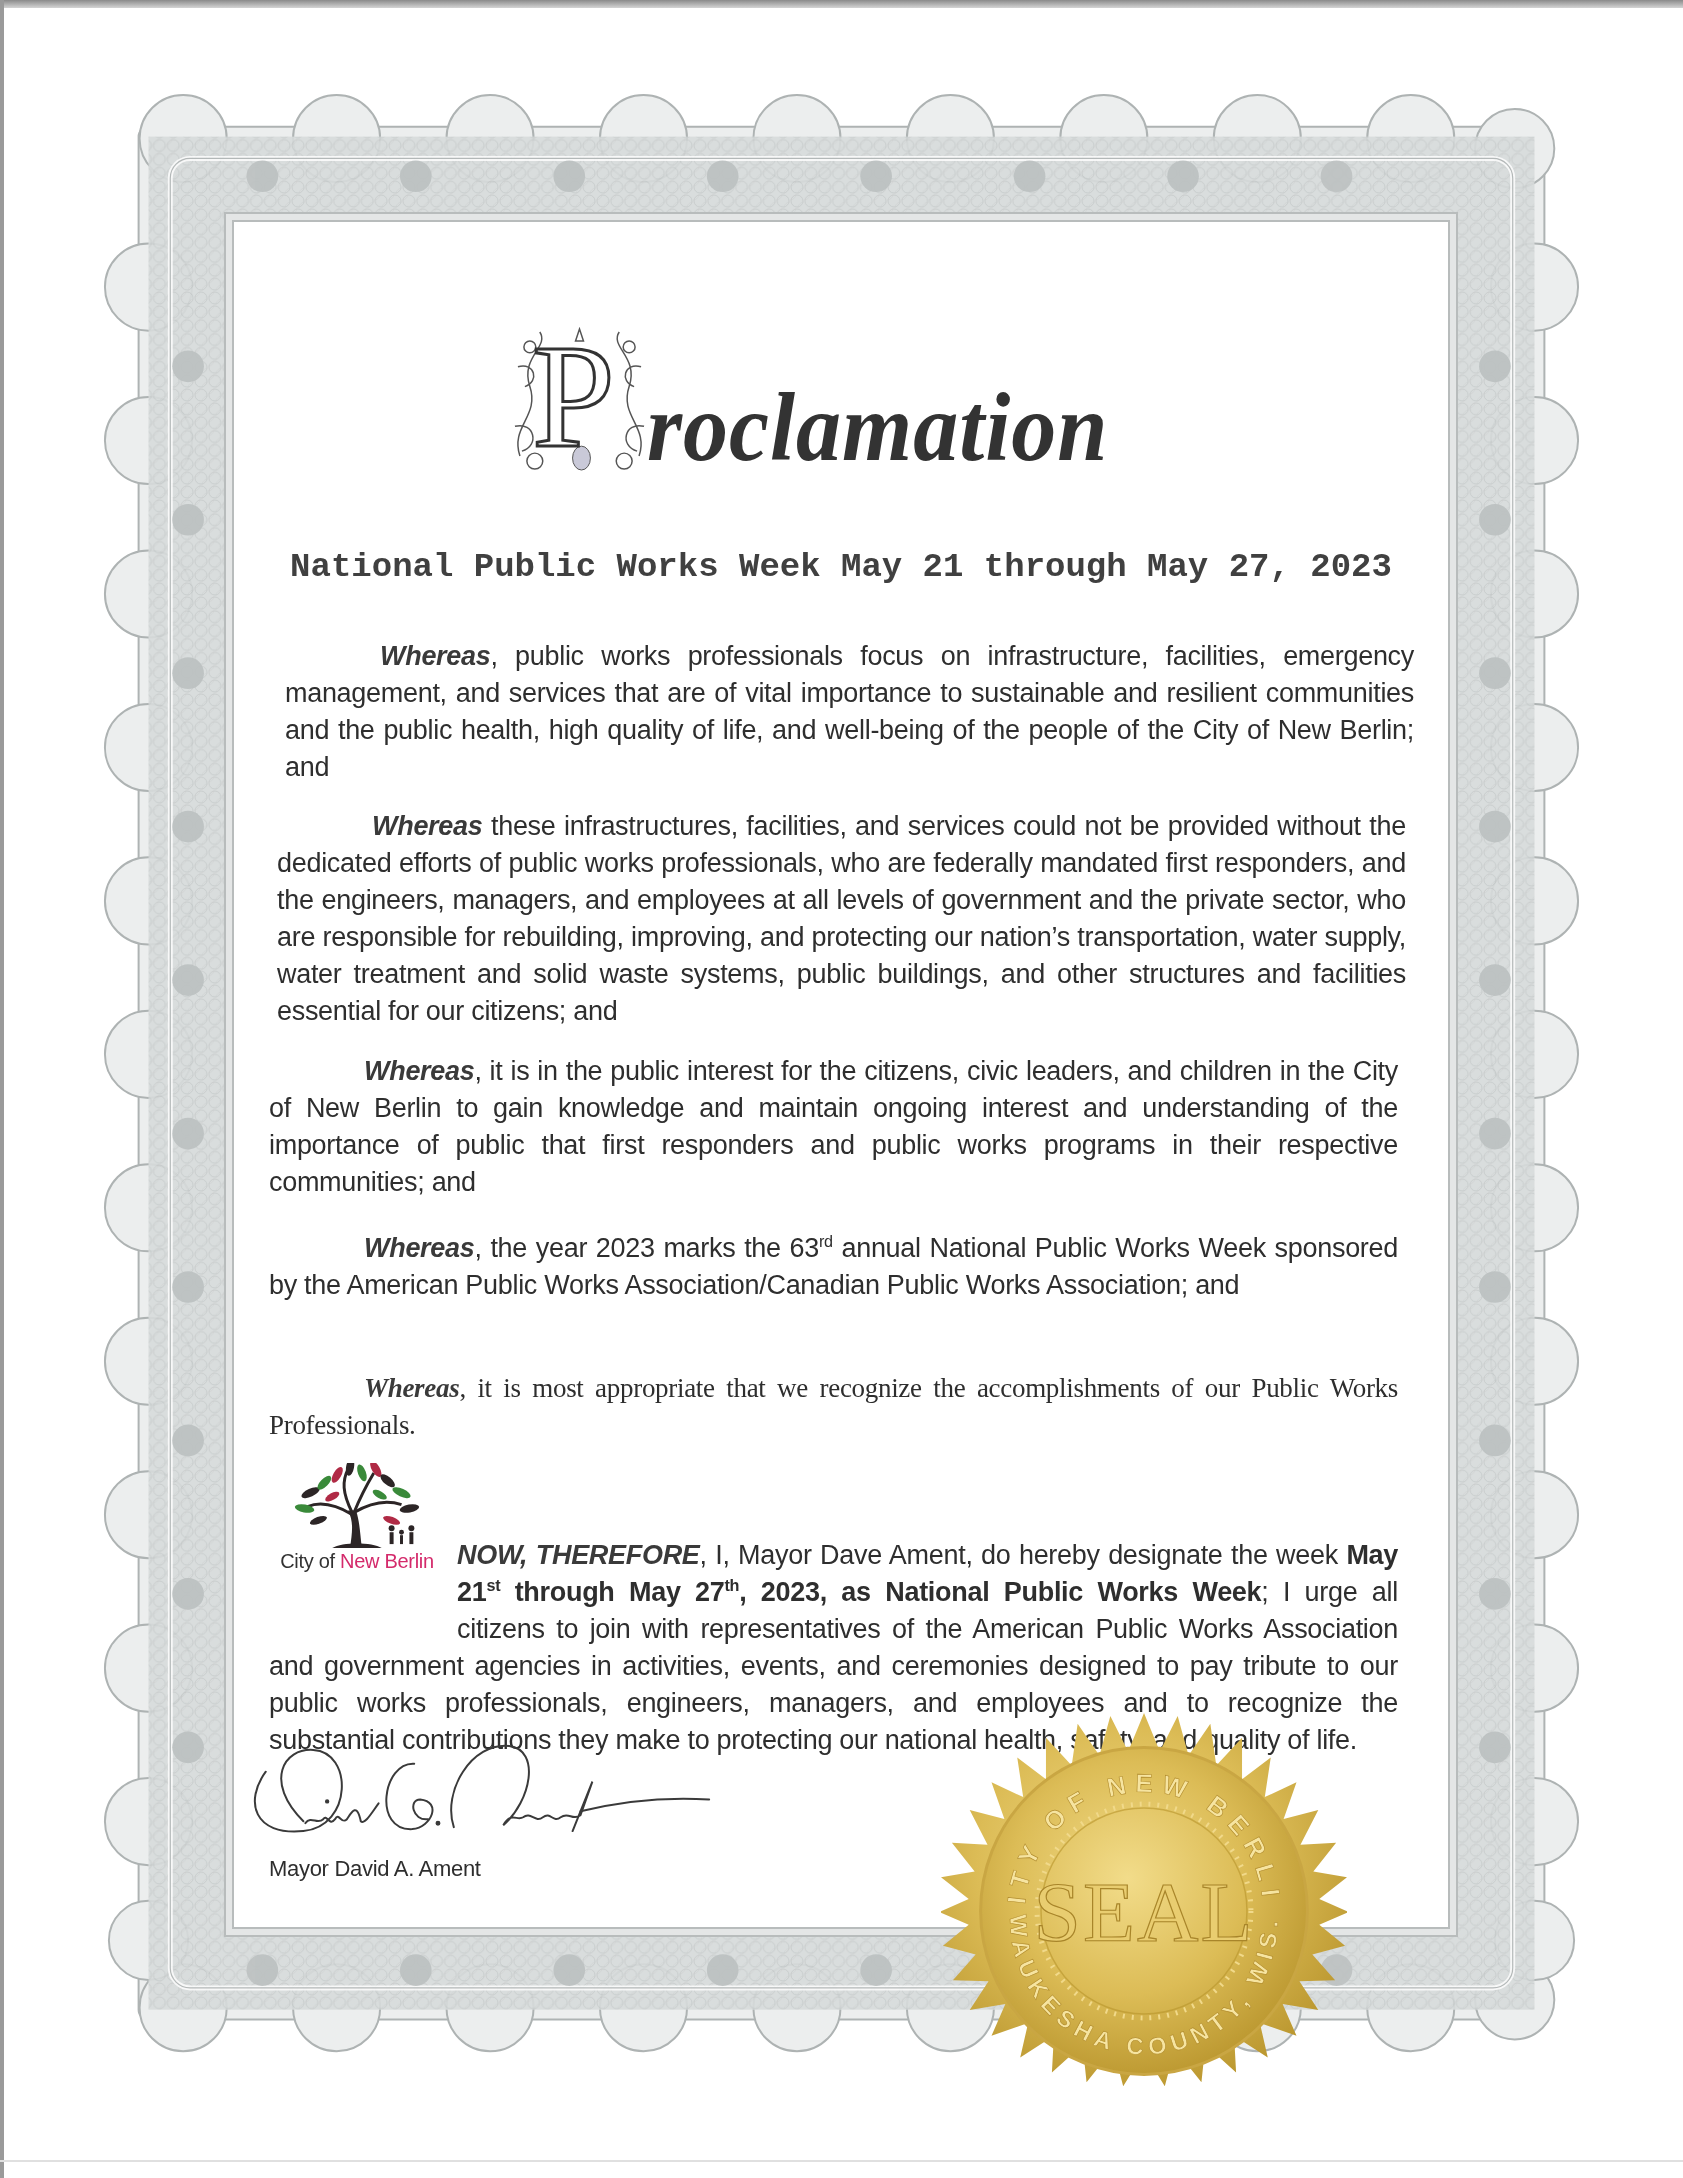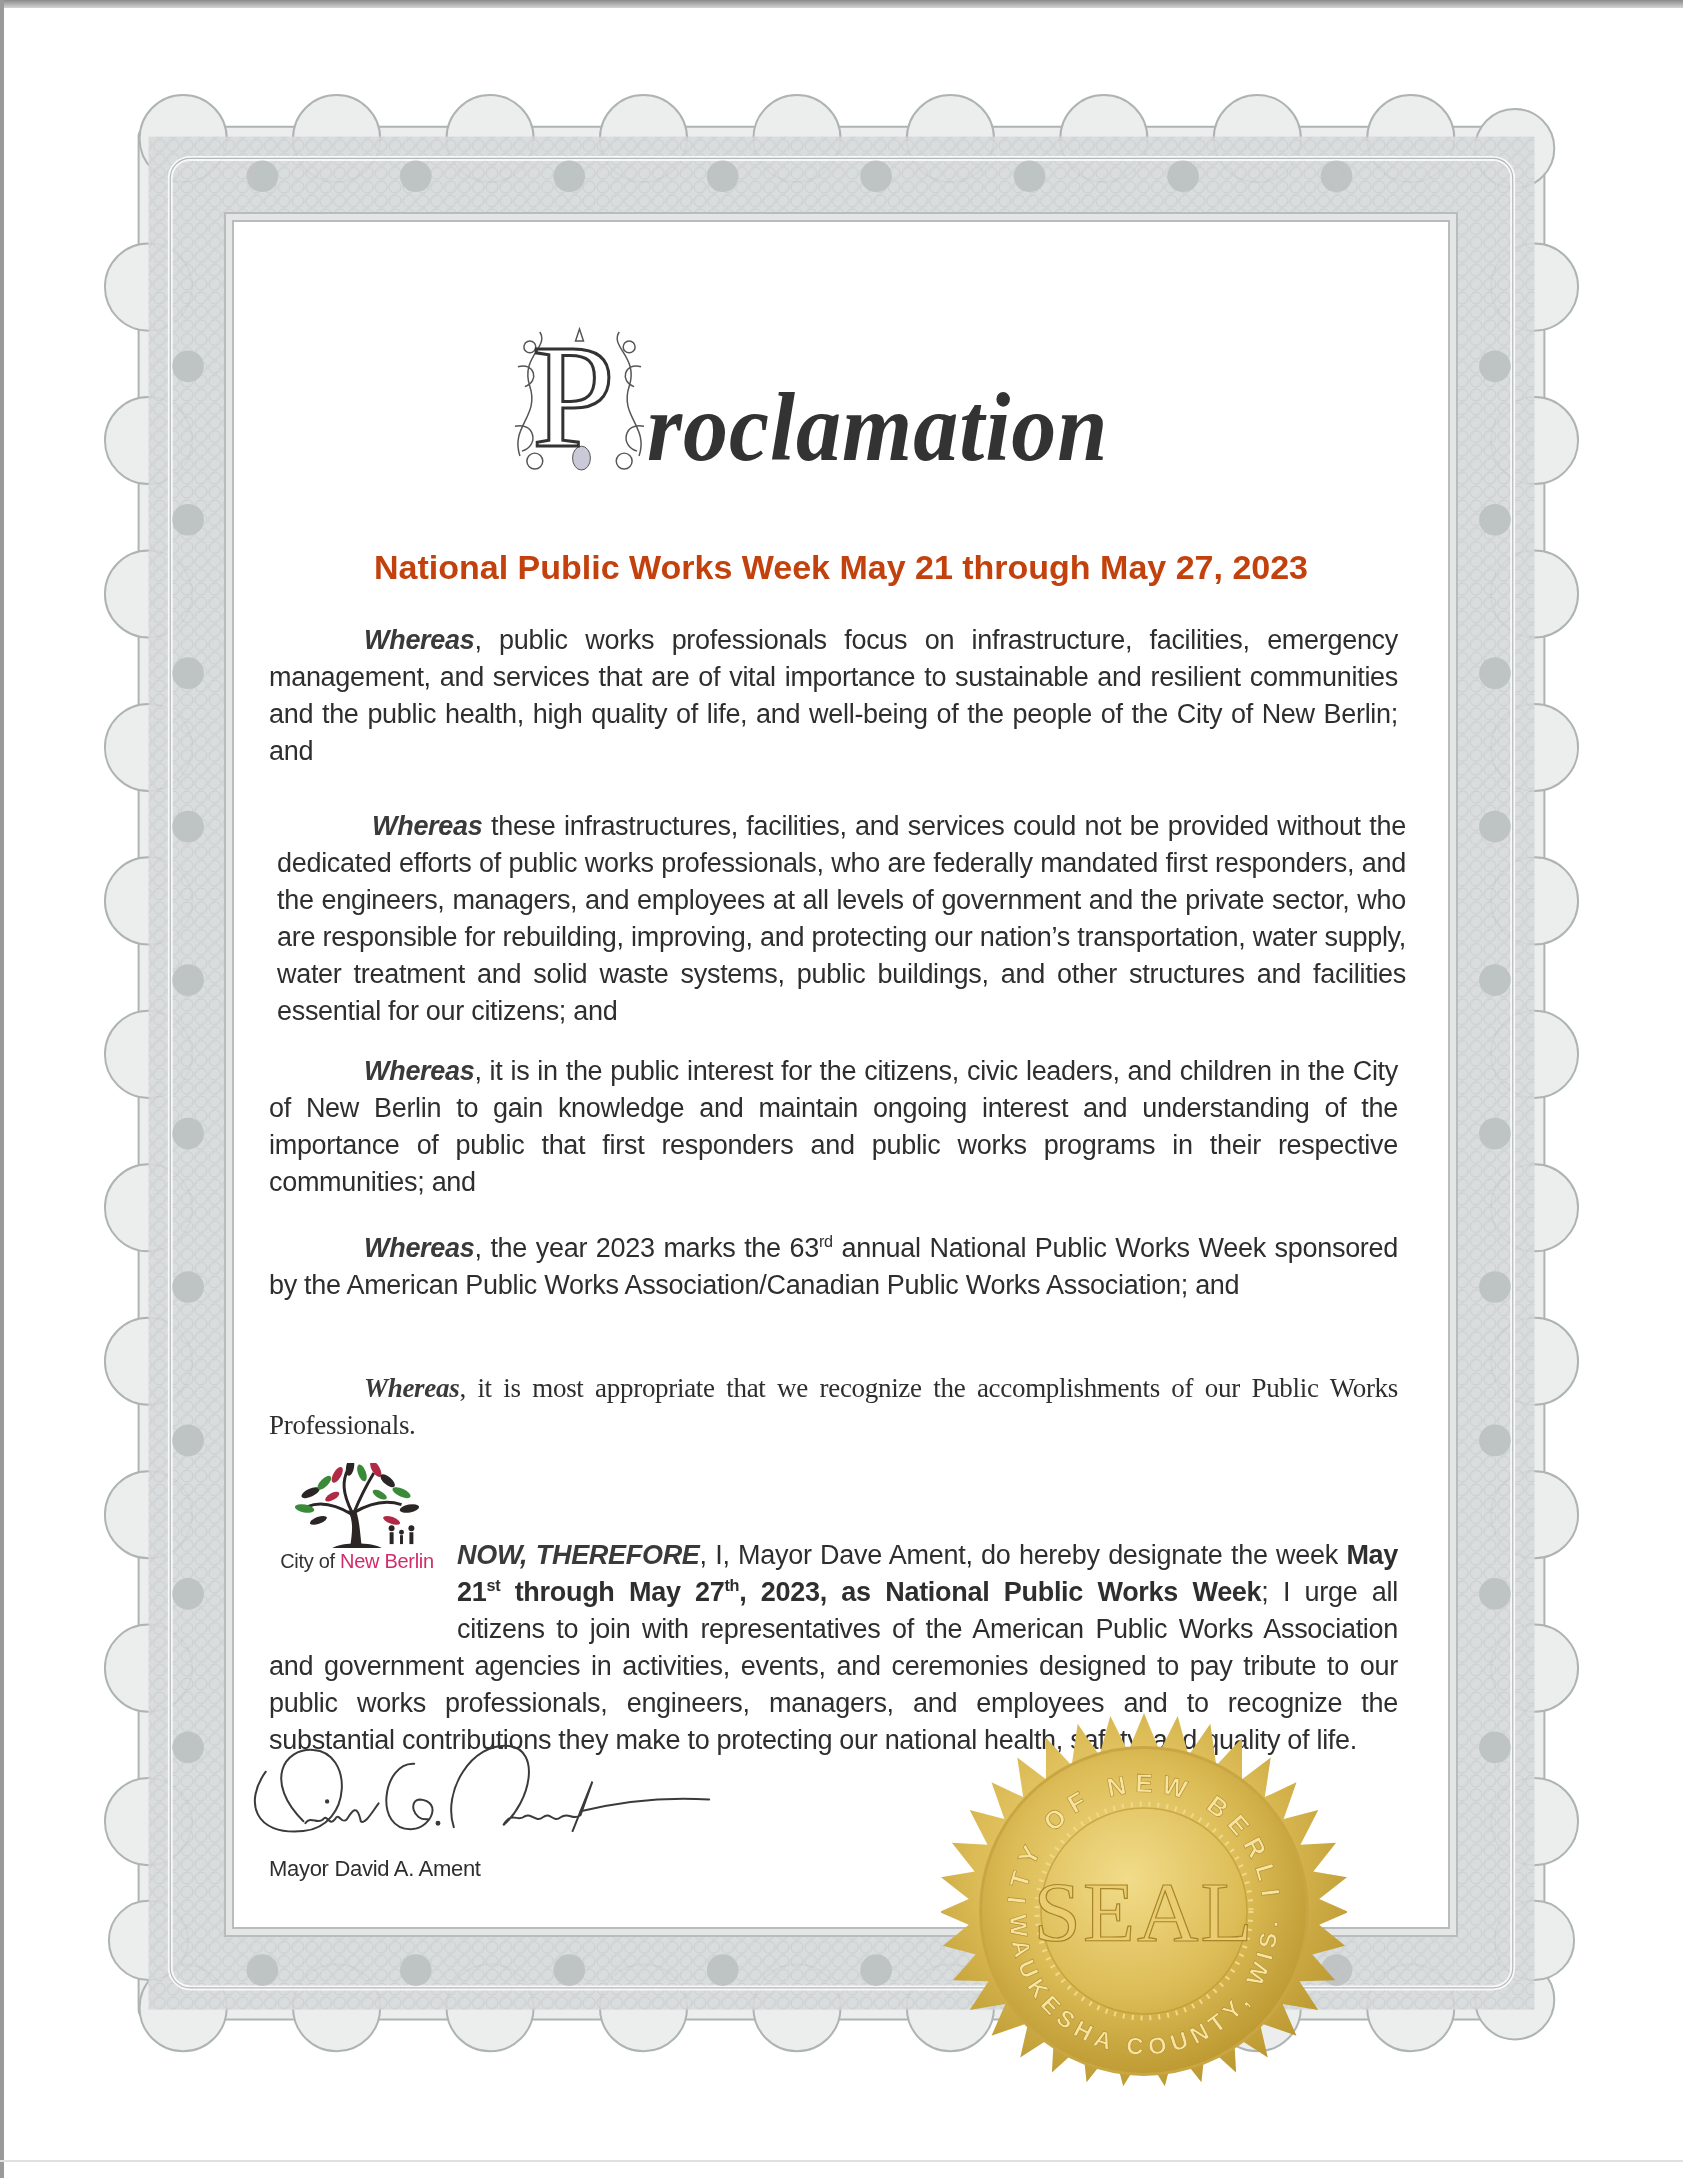--- a/index.html
+++ b/index.html
@@ -32,22 +32,22 @@
     }
     .title-rest {
       position: absolute; left: 137px; top: 51px;
       font-family: "Liberation Serif", serif; font-style: italic; font-weight: bold;
       font-size: 97px; line-height: 99px; color: #333333; letter-spacing: 1px;
       transform: scaleX(0.93); transform-origin: left top;
     }
 
     .subtitle {
       position: absolute; left: 234px; width: 1214px; top: 545px; text-align: center;
-      font-family: Liberation Sans, sans-serif; font-weight: bold; font-size: 34px; line-height: 44px;
-      color: #c2410c;
+      font-family: Liberation Mono, monospace; font-weight: bold; font-size: 34px; line-height: 44px;
+      color: #404040;
     }
 
     .body-text {
       position: absolute; left: 269px; width: 1129px;
       font-family: "Liberation Sans", sans-serif; font-size: 27px; line-height: 37px;
       text-align: justify; color: #2e2e2e; letter-spacing: -0.3px;
     }
     .body-text .lead { font-weight: bold; font-style: italic; color: #3a3a3a; }
     .body-text .indent { display: inline-block; width: 95px; }
     .body-text .bold { font-weight: bold; }
@@ -219,21 +219,21 @@
       </g>
       <ellipse cx="72" cy="132" rx="9" ry="12" fill="#c9c9d8" stroke="#555" stroke-width="1"></ellipse>
     </svg>
     <span class="drop-cap-letter">P</span>
   </div>
   <span class="title-rest">roclamation</span>
 </div>
 
 <div class="subtitle">National Public Works Week May 21 through May 27, 2023</div>
 
-<p class="body-text p1" style="margin:0;">
+<p class="body-text p1" style="margin:16px;">
   <span class="indent"></span><span class="lead">Whereas</span><span>, public works professionals focus on infrastructure, facilities, emergency management, and services that are of vital importance to sustainable and resilient communities and the public health, high quality of life, and well-being of the people of the City of New Berlin; and</span>
 </p>
 
 <p class="body-text p2" style="margin:8px;">
   <span class="indent"></span><span class="lead">Whereas</span><span> these infrastructures, facilities, and services could not be provided without the dedicated efforts of public works professionals, who are federally mandated first responders, and the engineers, managers, and employees at all levels of government and the private sector, who are responsible for rebuilding, improving, and protecting our nation’s transportation, water supply, water treatment and solid waste systems, public buildings, and other structures and facilities essential for our citizens; and</span>
 </p>
 
 <p class="body-text p3" style="margin:0;">
   <span class="indent"></span><span class="lead">Whereas</span><span>, it is in the public interest for the citizens, civic leaders, and children in the City of New Berlin to gain knowledge and maintain ongoing interest and understanding of the importance of public that first responders and public works programs in their respective communities; and</span>
 </p>

